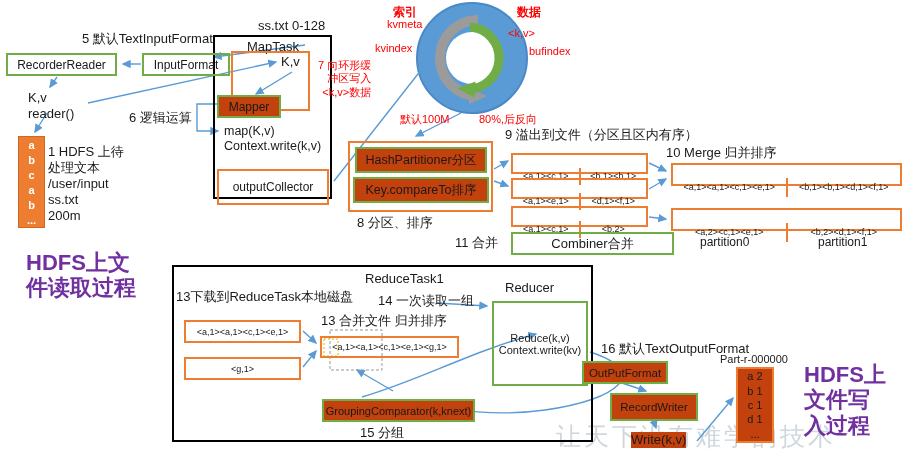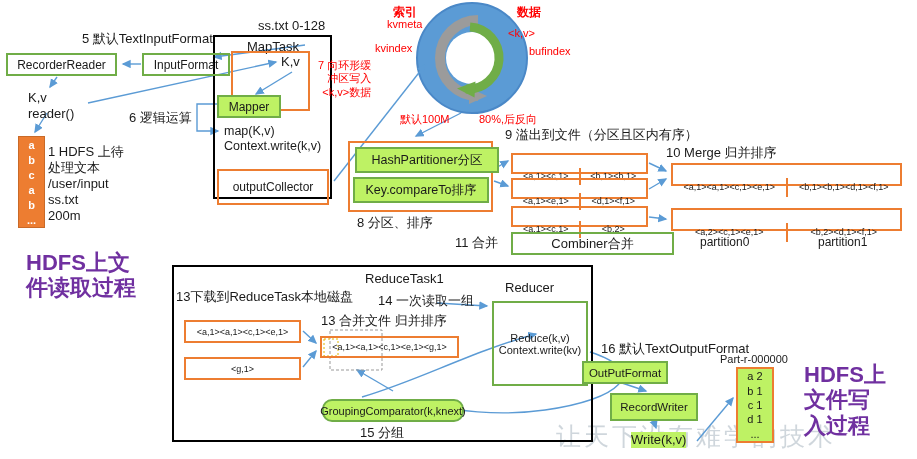--- a/index.html
+++ b/index.html
@@ -14,21 +14,21 @@
   .red{color:#FF0000;}
   .bold{font-weight:bold;}
   .purple{color:#7030A0;font-weight:bold;font-size:22px;line-height:1.15;}
   .tiny{font-size:9px;}
   .row{padding:0;}
   .cell{flex:1;height:100%;display:flex;align-items:center;justify-content:center;font-size:9px;margin-top:25px;}
   .cell + .cell{border-left:2px solid #ED7D31;}
   .col{position:absolute;background:#ED7D31;border:1px solid #c96a28;color:#fff;font-weight:bold;
        display:flex;flex-direction:column;align-items:center;justify-content:space-around;
        font-size:11px;z-index:3;}
-  .bgw{background:#bef264;}
+  .bgw{background:#c2410c;}
   #wm{position:absolute;left:556px;top:420px;width:360px;font-size:25px;letter-spacing:3px;
       color:#a9b6c0;opacity:.55;z-index:1;white-space:nowrap;}
   svg.overlay{position:absolute;left:0;top:0;z-index:2;pointer-events:none;}
 </style>
 </head>
 <body>
 
 <div id="stage">
 
   <div id="wm">让天下没有难学的技术</div>
@@ -125,21 +125,21 @@
   <div class="lbl red bold" style="left:517px;top:5px;font-size:12px;">数据</div>
   <div class="lbl red" style="left:508px;top:27px;font-size:11px;">&lt;k,v&gt;</div>
   <div class="lbl red" style="left:529px;top:45px;font-size:11px;">bufindex</div>
   <div class="lbl red" style="left:318px;top:59px;font-size:11px;text-align:right;">7 向环形缓
 冲区写入
 &lt;k,v&gt;数据</div>
   <div class="lbl red" style="left:400px;top:113px;font-size:11px;">默认100M</div>
   <div class="lbl red" style="left:479px;top:113px;font-size:11px;">80%,后反向</div>
 
   <div class="box o" style="left:348px;top:141px;width:145px;height:71px;"></div>
-  <div class="box g bgw" style="left:355px;top:147px;width:144px;height:26px;font-size:12.5px;">HashPartitioner分区</div>
+  <div class="box g bgw" style="left:355px;top:147px;width:132px;height:26px;font-size:12.5px;">HashPartitioner分区</div>
   <div class="box g bgw" style="left:353px;top:177px;width:136px;height:26px;font-size:12.5px;">Key.compareTo排序</div>
   <div class="lbl" style="left:357px;top:215px;">8 分区、排序</div>
   <div class="lbl" style="left:505px;top:127px;">9 溢出到文件（分区且区内有序）</div>
 
   <div class="box o row" style="left:511px;top:153px;width:137px;height:21px;">
     <div class="cell">&lt;a,1&gt;&lt;c,1&gt;</div>
     <div class="cell">&lt;b,1&gt;&lt;b,1&gt;</div>
   </div>
   <div class="box o row" style="left:511px;top:178px;width:137px;height:21px;">
     <div class="cell">&lt;a,1&gt;&lt;e,1&gt;</div>
@@ -172,21 +172,21 @@
   <div class="lbl" style="left:321px;top:313px;">13 合并文件 归并排序</div>
 
   <div class="box o tiny" style="left:184px;top:320px;width:117px;height:23px;">&lt;a,1&gt;&lt;a,1&gt;&lt;c,1&gt;&lt;e,1&gt;</div>
   <div class="box o tiny" style="left:184px;top:357px;width:117px;height:23px;">&lt;g,1&gt;</div>
   <div class="box o tiny" style="left:320px;top:336px;width:139px;height:22px;">&lt;a,1&gt;&lt;a,1&gt;&lt;c,1&gt;&lt;e,1&gt;&lt;g,1&gt;</div>
 
   <div class="lbl" style="left:505px;top:280px;">Reducer</div>
   <div class="box g" style="left:492px;top:301px;width:96px;height:85px;font-size:11px;white-space:pre-line;">Reduce(k,v)
 Context.write(kv)</div>
 
-  <div class="box g bgw" style="left:322px;top:399px;width:142px;height:23px;font-size:11px;border-radius:10px;">GroupingComparator(k,knext)</div>
+  <div class="box g bgw" style="left:322px;top:399px;width:153px;height:23px;font-size:11px;">GroupingComparator(k,knext)</div>
   <div class="lbl" style="left:360px;top:425px;">15 分组</div>
 
   <div class="lbl" style="left:601px;top:341px;">16 默认TextOutputFormat</div>
   <div class="box g bgw" style="left:582px;top:361px;width:86px;height:23px;font-size:11.5px;">OutPutFormat</div>
   <div class="box g bgw" style="left:610px;top:393px;width:88px;height:28px;font-size:11.5px;">RecordWriter</div>
   <div class="lbl bgw" style="left:631px;top:432px;">Write(k,v)</div>
 
   <div class="lbl" style="left:720px;top:353px;font-size:11px;">Part-r-000000</div>
   <div class="box o bgw" style="left:736px;top:367px;width:38px;height:76px;flex-direction:column;justify-content:space-around;font-size:11px;">
     <div>a 2</div>

